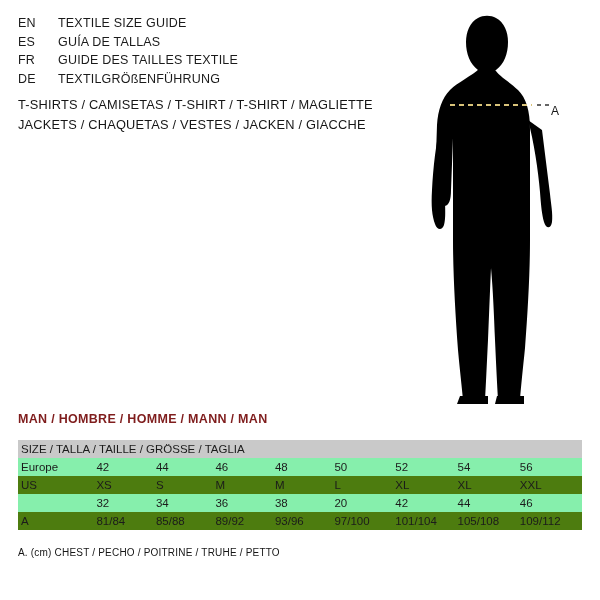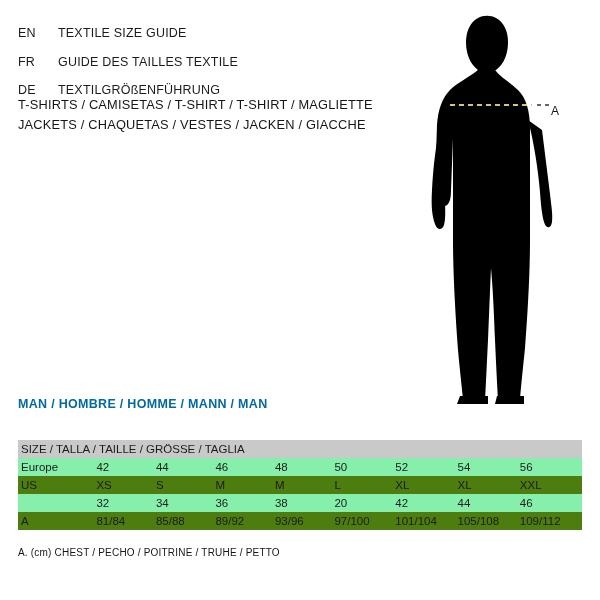--- a/index.html
+++ b/index.html
@@ -27,21 +27,20 @@
     left: 18px;
     top: 14px;
     width: 360px;
   }
   .lang-row {
     display: flex;
     font-size: 12.5px;
     line-height: 18.6px;
     letter-spacing: 0.2px;
     color: #1b1b1b;
-    margin-top: 10px;
   }
   .lang-code {
     width: 40px;
     flex: 0 0 40px;
   }
   .lang-text {
     flex: 1 1 auto;
   }
 
   
@@ -74,25 +73,25 @@
     top: 104px;
     font-size: 12px;
     color: #161616;
     letter-spacing: 0.4px;
   }
 
   
   .man-title {
     position: absolute;
     left: 18px;
-    top: 397px;
+    top: 412px;
     font-size: 12.5px;
     font-weight: bold;
     letter-spacing: 0.3px;
-    color: #0369a1;
+    color: #7f1d1d;
   }
 
   table.size-table {
     position: absolute;
     left: 18px;
     top: 440px;
     width: 564px;
     border-collapse: collapse;
     font-size: 11.5px;
     color: #1b1b1b;
@@ -138,20 +137,24 @@
 </style>
 </head>
 <body>
 
 <div class="page">
 
   <div class="lang-block">
     <div class="lang-row">
       <div class="lang-code">EN</div>
       <div class="lang-text">TEXTILE SIZE GUIDE</div>
+    </div>
+    <div class="lang-row">
+      <div class="lang-code">ES</div>
+      <div class="lang-text">GUÍA DE TALLAS</div>
     </div>
     <div class="lang-row">
       <div class="lang-code">FR</div>
       <div class="lang-text">GUIDE DES TAILLES TEXTILE</div>
     </div>
     <div class="lang-row">
       <div class="lang-code">DE</div>
       <div class="lang-text">TEXTILGRÖßENFÜHRUNG</div>
     </div>
   </div>

